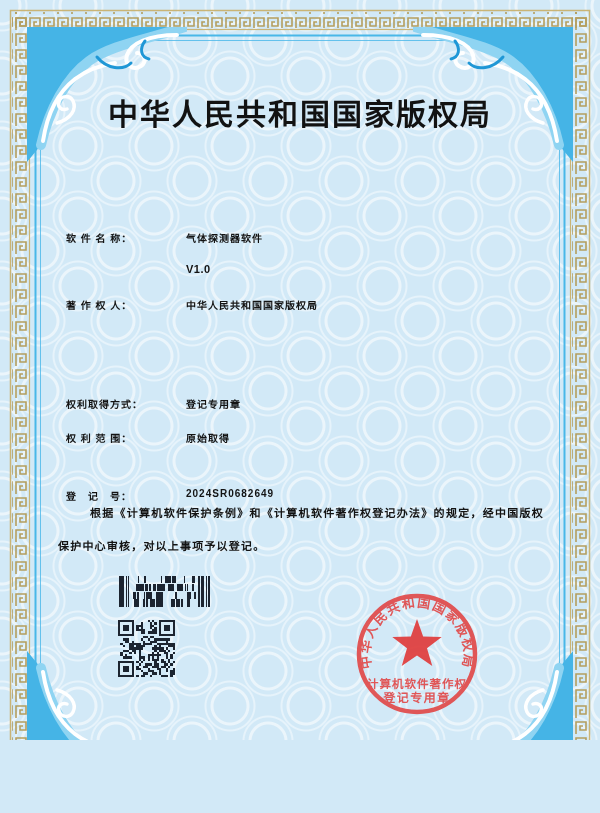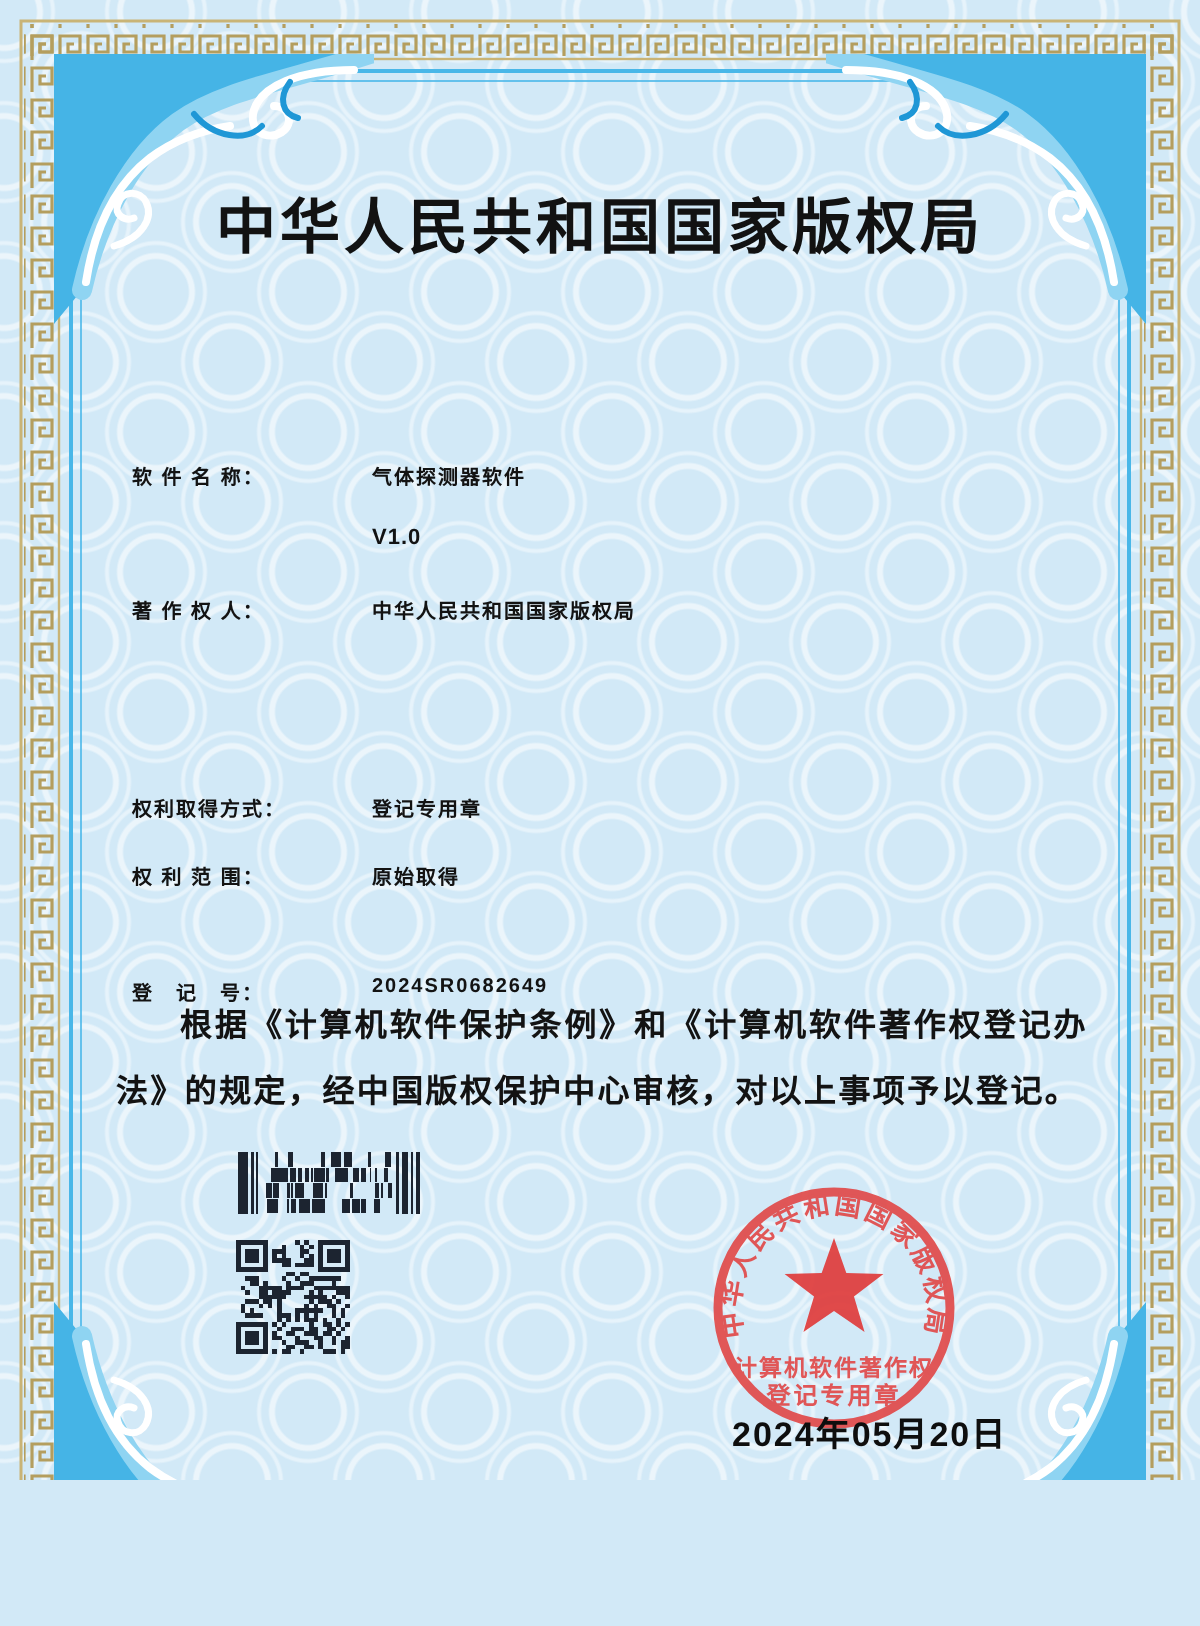--- a/index.html
+++ b/index.html
@@ -21,21 +21,21 @@
     font-size:30px;line-height:42px;letter-spacing:2px;color:#121212;
   }
   .cert-no{position:absolute;top:191px;right:59px;font-size:13px;font-weight:bold;letter-spacing:.5px;}
   .field{position:absolute;left:66px;font-size:10px;font-weight:bold;height:20px;}
   .field .label{display:inline-block;white-space:pre;letter-spacing:1px;}
   .field .value{position:absolute;left:120px;top:0;white-space:pre;letter-spacing:1px;}
   .version-line{position:absolute;left:186px;top:263px;font-size:11px;font-weight:bold;letter-spacing:.5px;}
   .row-name{top:230px;} .row-owner{top:297px;} .row-acq{top:396px;} .row-scope{top:430px;} .row-reg{top:488px;}
   .statement{
     position:absolute;top:497px;left:58px;width:486px;
-    font-size:16px;font-weight:600;line-height:33px;letter-spacing:1.2px;
+    font-size:11px;font-weight:600;line-height:33px;letter-spacing:1.2px;
     text-indent:32px;text-align:justify;
   }
   .barcode{position:absolute;left:119px;top:576px;width:92px;height:31px;}
   .qr{position:absolute;left:118px;top:620px;width:57px;height:57px;}
   .seal{position:absolute;left:352px;top:590px;width:130px;height:130px;opacity:.92;z-index:2;}
   .date{position:absolute;left:366px;top:703px;font-size:17px;font-weight:bold;letter-spacing:1px;z-index:3;color:#0e0e0e;}
 </style>
 </head>
 <body>
 
@@ -400,16 +400,15 @@
       </defs>
       <circle cx="65" cy="64" r="58" fill="none" stroke="#e14a4a" stroke-width="4.5"></circle>
       <path d="M65,29 L71.17,46.51 L89.72,46.97 L74.99,58.24 L80.29,76.03 L65,65.5 L49.71,76.03 L55.01,58.24 L40.28,46.97 L58.83,46.51 Z" fill="#e03c3c"></path>
       <text font-size="13" font-weight="bold" fill="#e14a4a" letter-spacing="2">
         <textPath href="#sealTextArc" startOffset="2" textLength="176" lengthAdjust="spacing">中华人民共和国国家版权局</textPath>
       </text>
       <text x="65" y="98" text-anchor="middle" font-size="11.5" font-weight="bold" fill="#e14a4a" letter-spacing="1">计算机软件著作权</text>
       <text x="65" y="112" text-anchor="middle" font-size="12" font-weight="bold" fill="#e14a4a" letter-spacing="1.5">登记专用章</text>
     </svg>
 
-    <div class="date">2024年05月20日</div>
 
   </div>
 </div>
 
 </body></html>

